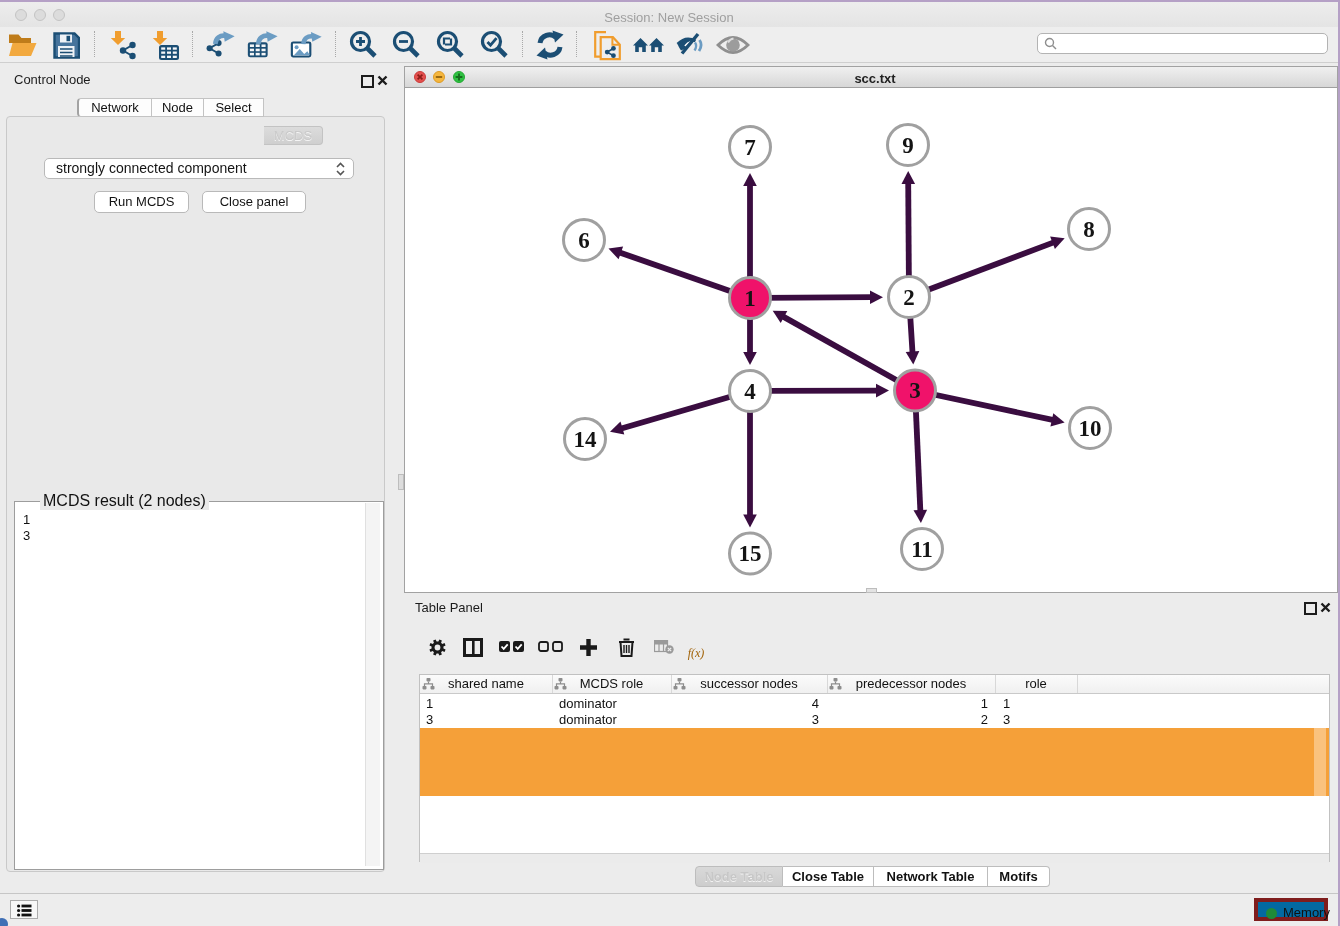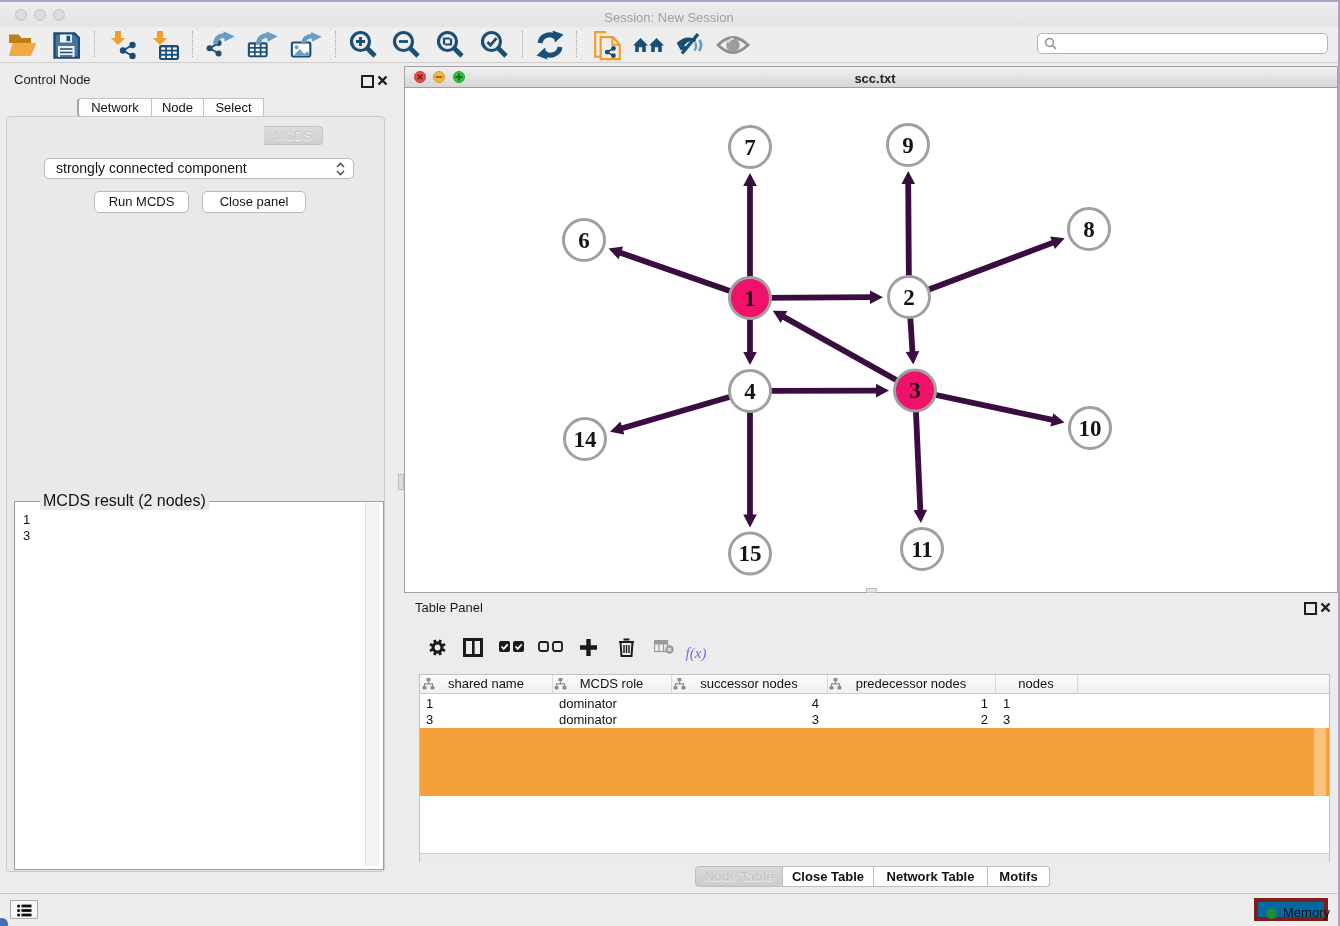--- a/index.html
+++ b/index.html
@@ -401,21 +401,21 @@
     <div class="t2icon" style="left:245px;top:39px;">
       <svg width="20" height="14" viewBox="0 0 20 14">
 <rect x="0.5" y="0.5" width="13" height="11" fill="none" stroke="#9a9a9a" stroke-width="1.2"></rect>
 <path d="M0.5 4 h13 M5 0.5 v11 M9.5 0.5 v11" stroke="#9a9a9a" stroke-width="1.2"></path>
 <rect x="0.5" y="0.5" width="13" height="3.5" fill="#9a9a9a"></rect>
 <circle cx="15.5" cy="9.5" r="4.2" fill="#9a9a9a"></circle>
 <path d="M13.8 7.8 l3.4 3.4 M17.2 7.8 l-3.4 3.4" stroke="#eee" stroke-width="1.2"></path>
       </svg>
     </div>
     <div class="t2icon" style="left:277px;top:39px;">
-      <div style="font-family:'Liberation Serif',serif;font-style:italic;font-size:15px;color:#8b5cf6;margin-top:12px;">f(x)</div>
+      <div style="font-family:'Liberation Serif',serif;font-style:italic;font-size:12px;color:#a16207;margin-top:12px;">f(x)</div>
     </div>
   <div class="hdr-float" style="left:900px;top:9px;"></div>
   <svg width="11" height="11" viewBox="0 0 11 11" style="position:absolute;left:916px;top:9px;">
       <path d="M1.5 1.5 L9.5 9.5 M9.5 1.5 L1.5 9.5" stroke="#1c1c1c" stroke-width="2.4"></path>
     </svg>
   <div class="abs" id="ttable">
     <div class="abs" id="orangeband">
         <div style="position:absolute;right:3px;top:0;width:12px;height:68px;background:#fac27e;"></div>
       </div>
     <div class="abs" id="hscroll"></div>
@@ -437,21 +437,21 @@
 <path d="M6.5 3.4 v2.4 M2.5 8.2 v-2.4 h8 v2.4" stroke="#8d8d8d" stroke-width="1.2" fill="none"></path>
 <rect x="0.5" y="8" width="4" height="3.4" rx="0.8" fill="#8d8d8d"></rect>
 <rect x="8.5" y="8" width="4" height="3.4" rx="0.8" fill="#8d8d8d"></rect>
 </svg>successor nodes</div>
         <div class="hcol" style="left:407px;width:168px;"><svg width="13" height="12" viewBox="0 0 13 12" style="position:absolute;left:2px;top:3px;">
 <rect x="4.5" y="0" width="4" height="3.4" rx="0.8" fill="#8d8d8d"></rect>
 <path d="M6.5 3.4 v2.4 M2.5 8.2 v-2.4 h8 v2.4" stroke="#8d8d8d" stroke-width="1.2" fill="none"></path>
 <rect x="0.5" y="8" width="4" height="3.4" rx="0.8" fill="#8d8d8d"></rect>
 <rect x="8.5" y="8" width="4" height="3.4" rx="0.8" fill="#8d8d8d"></rect>
 </svg>predecessor nodes</div>
-        <div class="hcol" style="left:575px;width:82px;">nodes</div>
+        <div class="hcol" style="left:575px;width:82px;">role</div>
       </div>
     <div class="trow" style="top:21px;">
       <span class="cell" style="left:6px;">1</span>
       <span class="cell" style="left:139px;">dominator</span>
       <span class="cell" style="left:252px;width:147px;text-align:right;">4</span>
       <span class="cell" style="left:408px;width:160px;text-align:right;">1</span>
       <span class="cell" style="left:583px;">1</span>
     </div>
     <div class="trow" style="top:37px;">
       <span class="cell" style="left:6px;">3</span>

